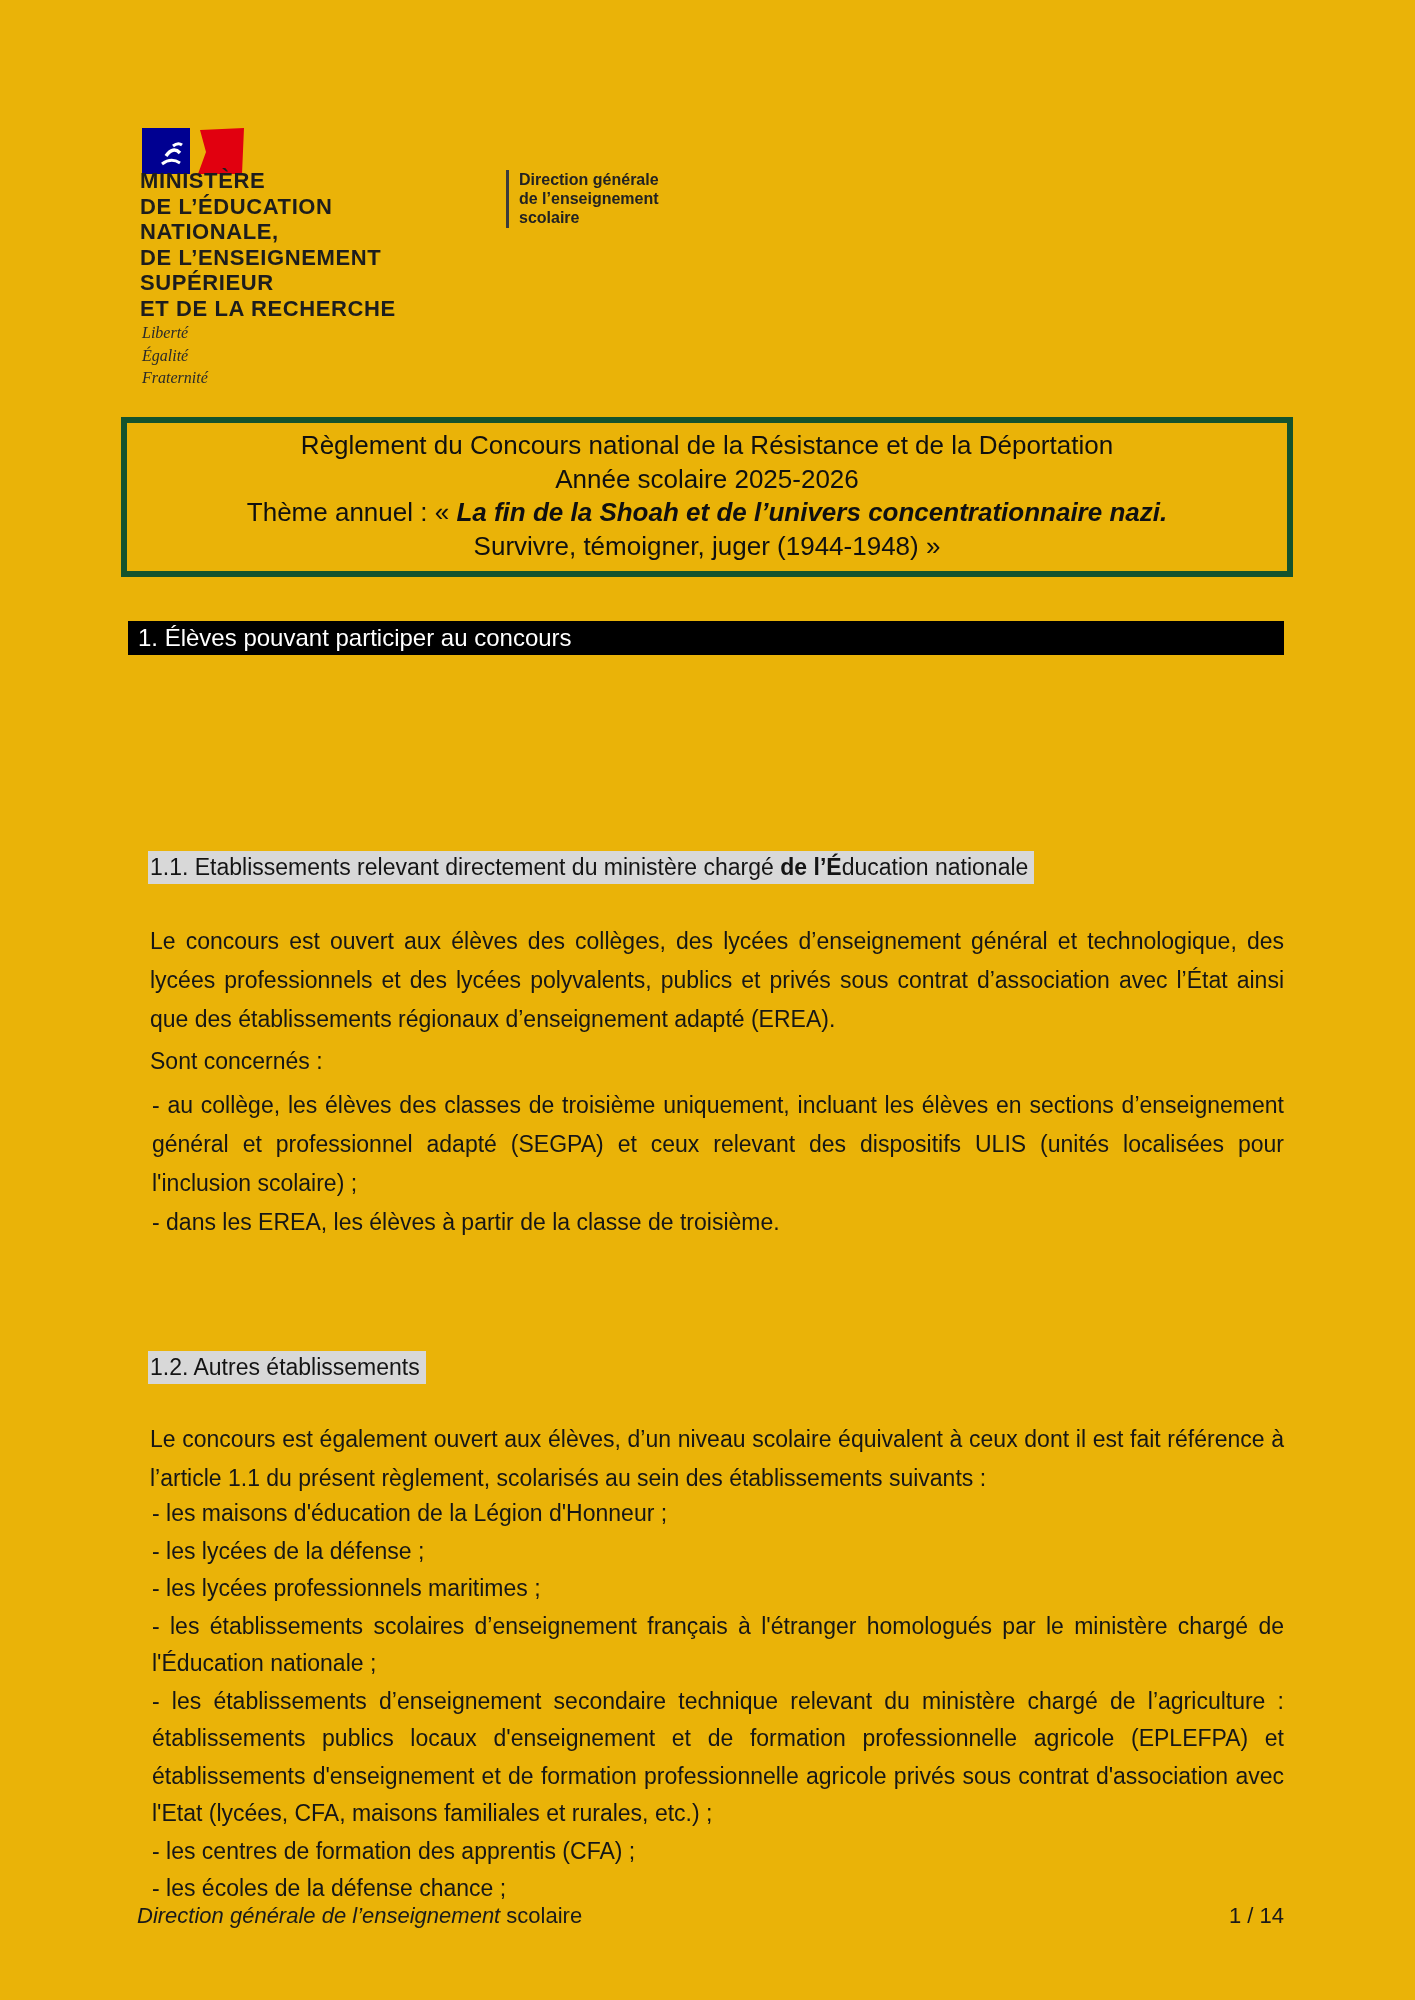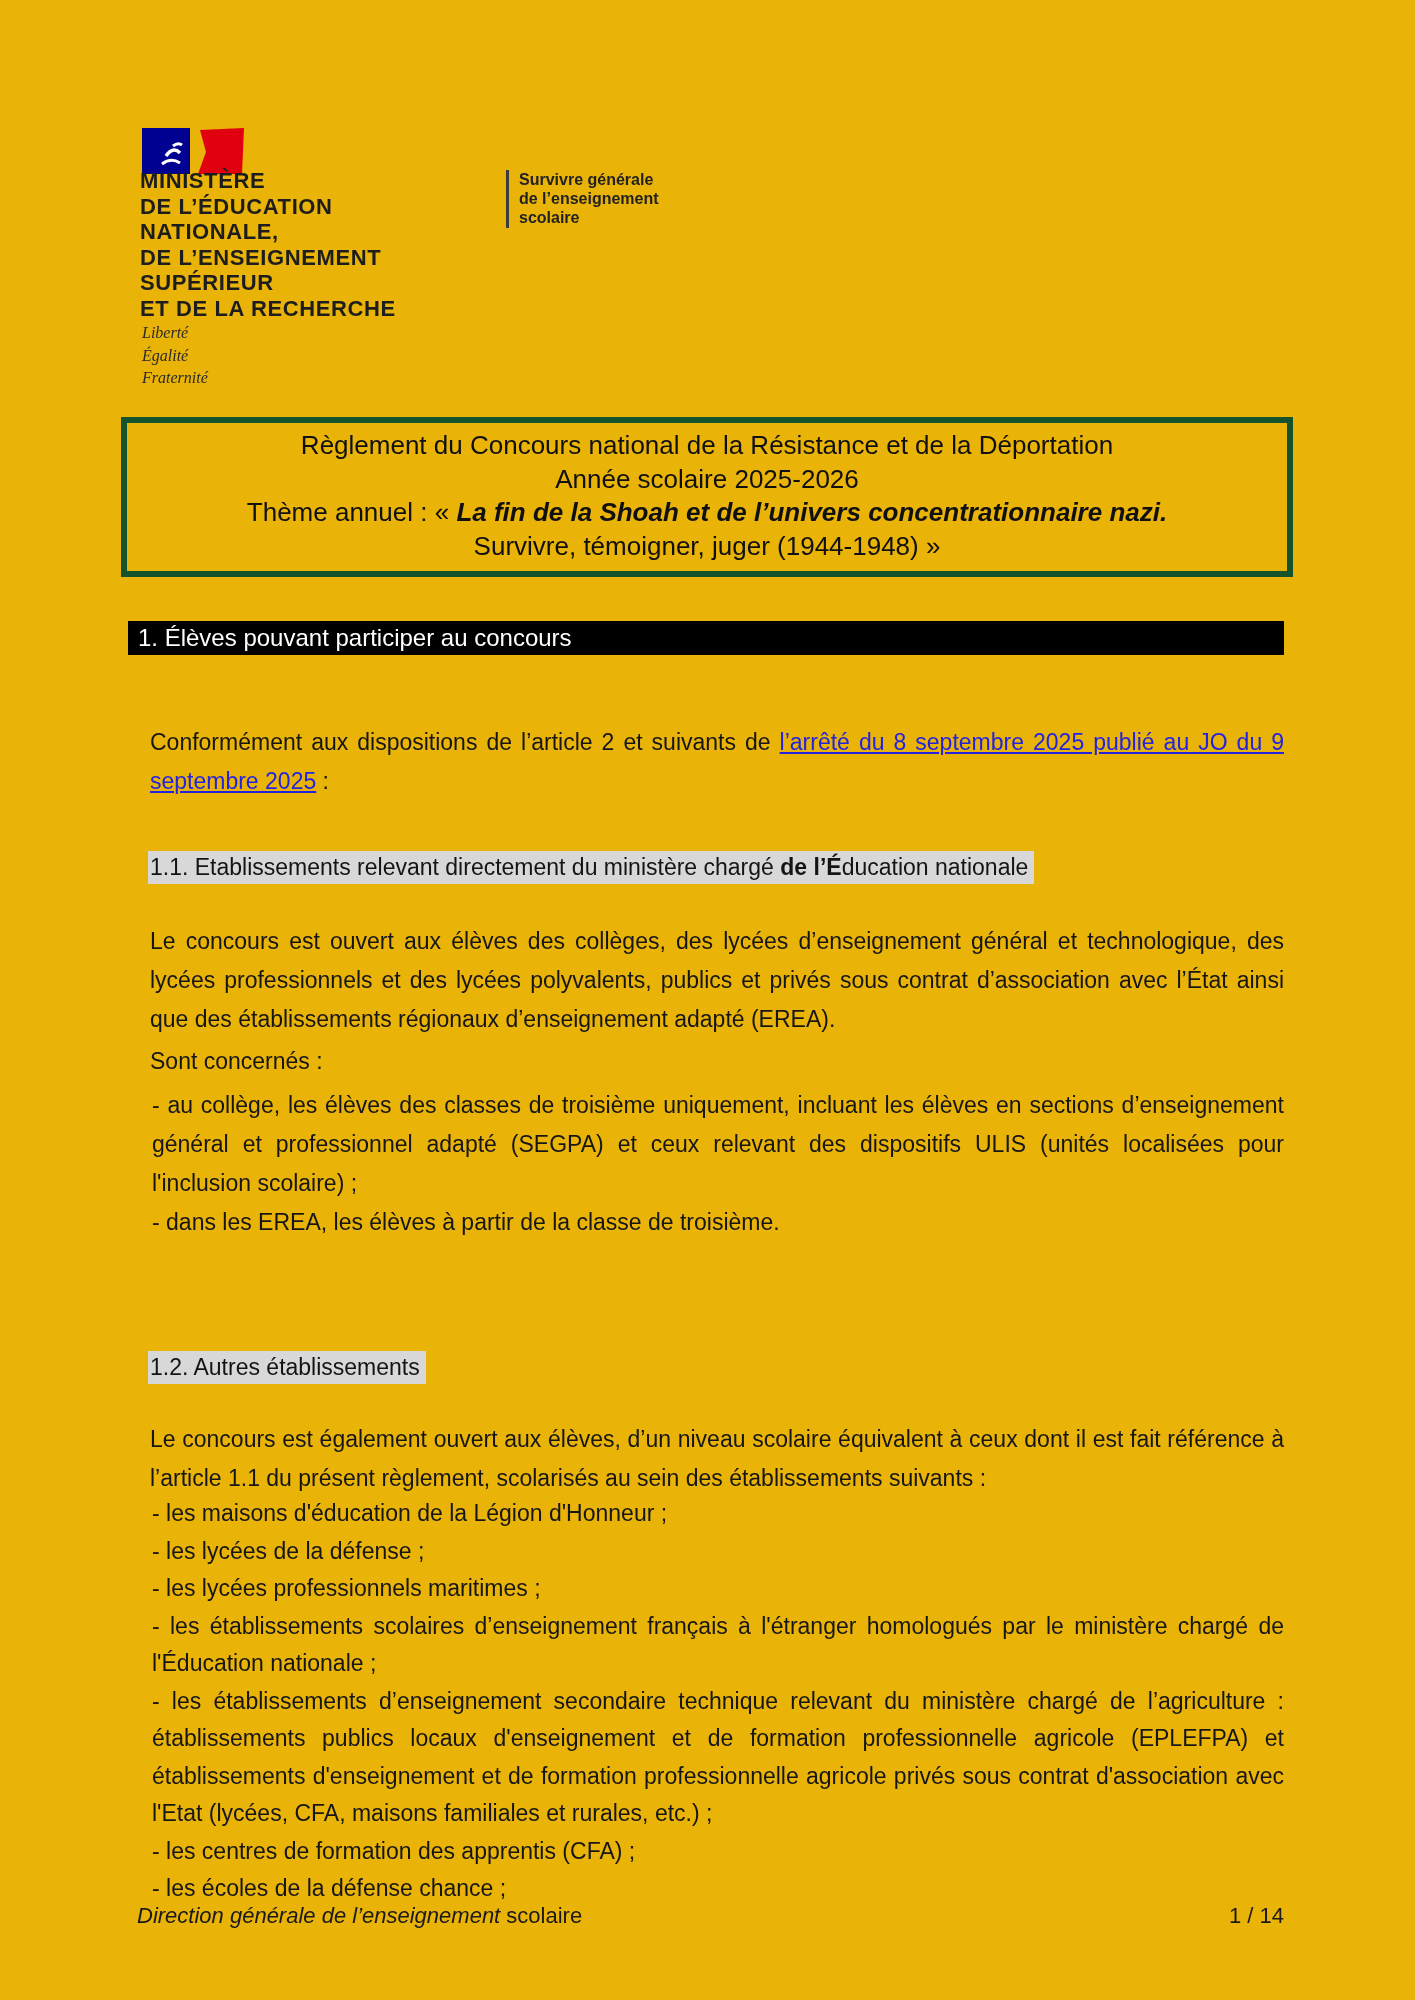--- a/index.html
+++ b/index.html
@@ -74,36 +74,35 @@
 
   <div class="motto">
     <div>Liberté</div>
     <div>Égalité</div>
     <div>Fraternité</div>
   </div>
 
   <div class="dgesco">
     <div class="dgesco-bar"></div>
     <div class="dgesco-text">
-      <div>Survivre générale</div>
+      <div>Direction générale</div>
       <div>de l’enseignement</div>
       <div>scolaire</div>
     </div>
   </div>
 
   <div class="title-box">
     <div>Règlement du Concours national de la Résistance et de la Déportation</div>
     <div>Année scolaire 2025-2026</div>
     <div><span>Thème annuel : « </span><span class="title-bold-italic">La fin de la Shoah et de l’univers concentrationnaire nazi.</span></div>
     <div>Survivre, témoigner, juger (1944-1948) »</div>
   </div>
 
   <div class="section-bar">1. Élèves pouvant participer au concours</div>
 
-  <div class="para p-intro"><span>Conformément aux dispositions de l’article 2 et suivants de </span><a href="#" class="doc-link">l’arrêté du 8 septembre 2025 publié au JO du 9 septembre 2025</a><span> :</span></div>
 
   <div class="heading h11"><span class="hl"><span>1.1. Etablissements relevant directement du ministère chargé </span><b>de l’É</b><span>ducation nationale</span></span></div>
 
   <div class="para p11">Le concours est ouvert aux élèves des collèges, des lycées d’enseignement général et technologique, des lycées professionnels et des lycées polyvalents, publics et privés sous contrat d’association avec l’État ainsi que des établissements régionaux d’enseignement adapté (EREA).</div>
 
   <div class="lead">Sont concernés :</div>
 
   <div class="list1">
     <div class="li">- au collège, les élèves des classes de troisième uniquement, incluant les élèves en sections d’enseignement général et professionnel adapté (SEGPA) et ceux relevant des dispositifs ULIS (unités localisées pour l'inclusion scolaire) ;</div>
     <div class="li">- dans les EREA, les élèves à partir de la classe de troisième.</div>

